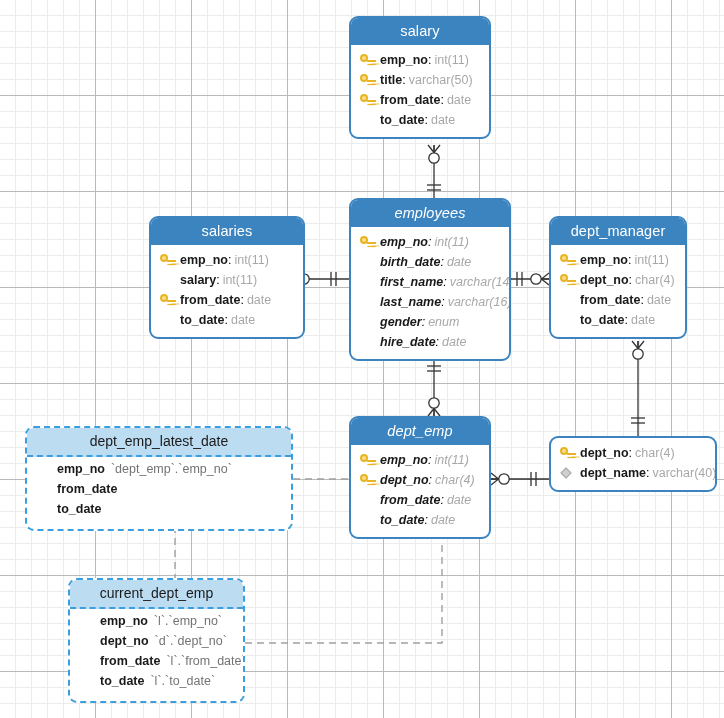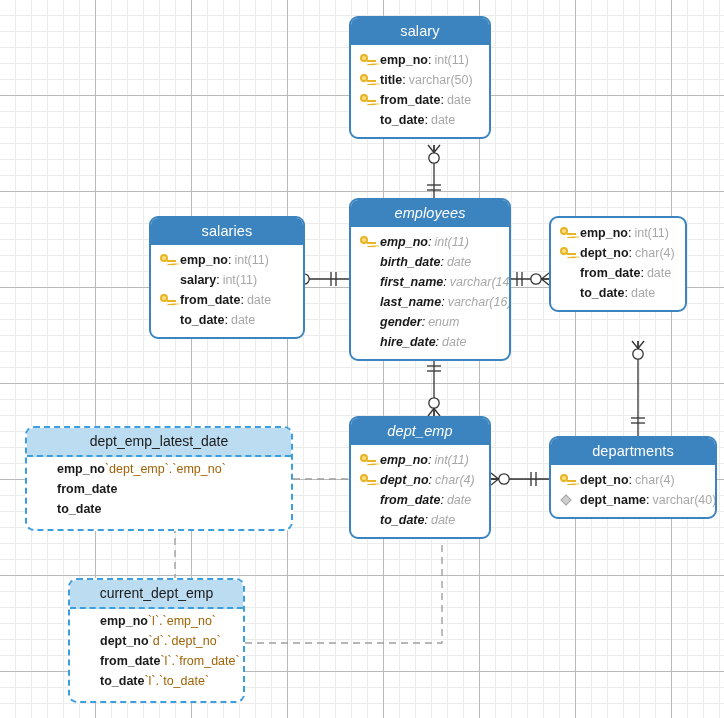--- a/index.html
+++ b/index.html
@@ -153,21 +153,22 @@
     height: 20px;
     font-size: 12.5px;
     white-space: nowrap;
     padding-left: 22px;
   }
   .v-name {
     color: #1a1a1a;
     font-weight: bold;
   }
   .v-expr {
-    color: #a16207;
+    color: #737373;
+    margin-left: 6px;
   }
 </style>
 </head>
 <body>
 
 <div id="canvas">
 
   <svg id="connectors" viewBox="0 0 724 718" width="724" height="718">
     <g stroke="#333333" stroke-width="1.3" fill="none">
 
@@ -347,20 +348,21 @@
       <div class="field">
         <span class="f-icon"></span>
         <span class="f-name">hire_date</span>
           <span>:</span>
         <span class="f-type">date</span>
       </div>
     </div>
   </div>
 
   <div class="entity" style="left:549px; top:216px; width:138px;">
+    <div class="ent-header">dept_manager</div>
     <div class="ent-body">
       <div class="field">
         <span class="f-icon icon-key"></span>
         <span class="f-name">emp_no</span>
           <span>:</span>
         <span class="f-type">int(11)</span>
       </div>
       <div class="field">
         <span class="f-icon icon-key"></span>
         <span class="f-name">dept_no</span>
@@ -406,21 +408,20 @@
       <div class="field">
         <span class="f-icon"></span>
         <span class="f-name">to_date</span>
           <span>:</span>
         <span class="f-type">date</span>
       </div>
     </div>
   </div>
 
   <div class="entity" style="left:549px; top:436px; width:168px;">
-    <div class="ent-header">departments</div>
     <div class="ent-body">
       <div class="field">
         <span class="f-icon icon-key"></span>
         <span class="f-name">dept_no</span>
           <span>:</span>
         <span class="f-type">char(4)</span>
       </div>
       <div class="field">
         <span class="f-icon icon-diamond"></span>
         <span class="f-name">dept_name</span>

